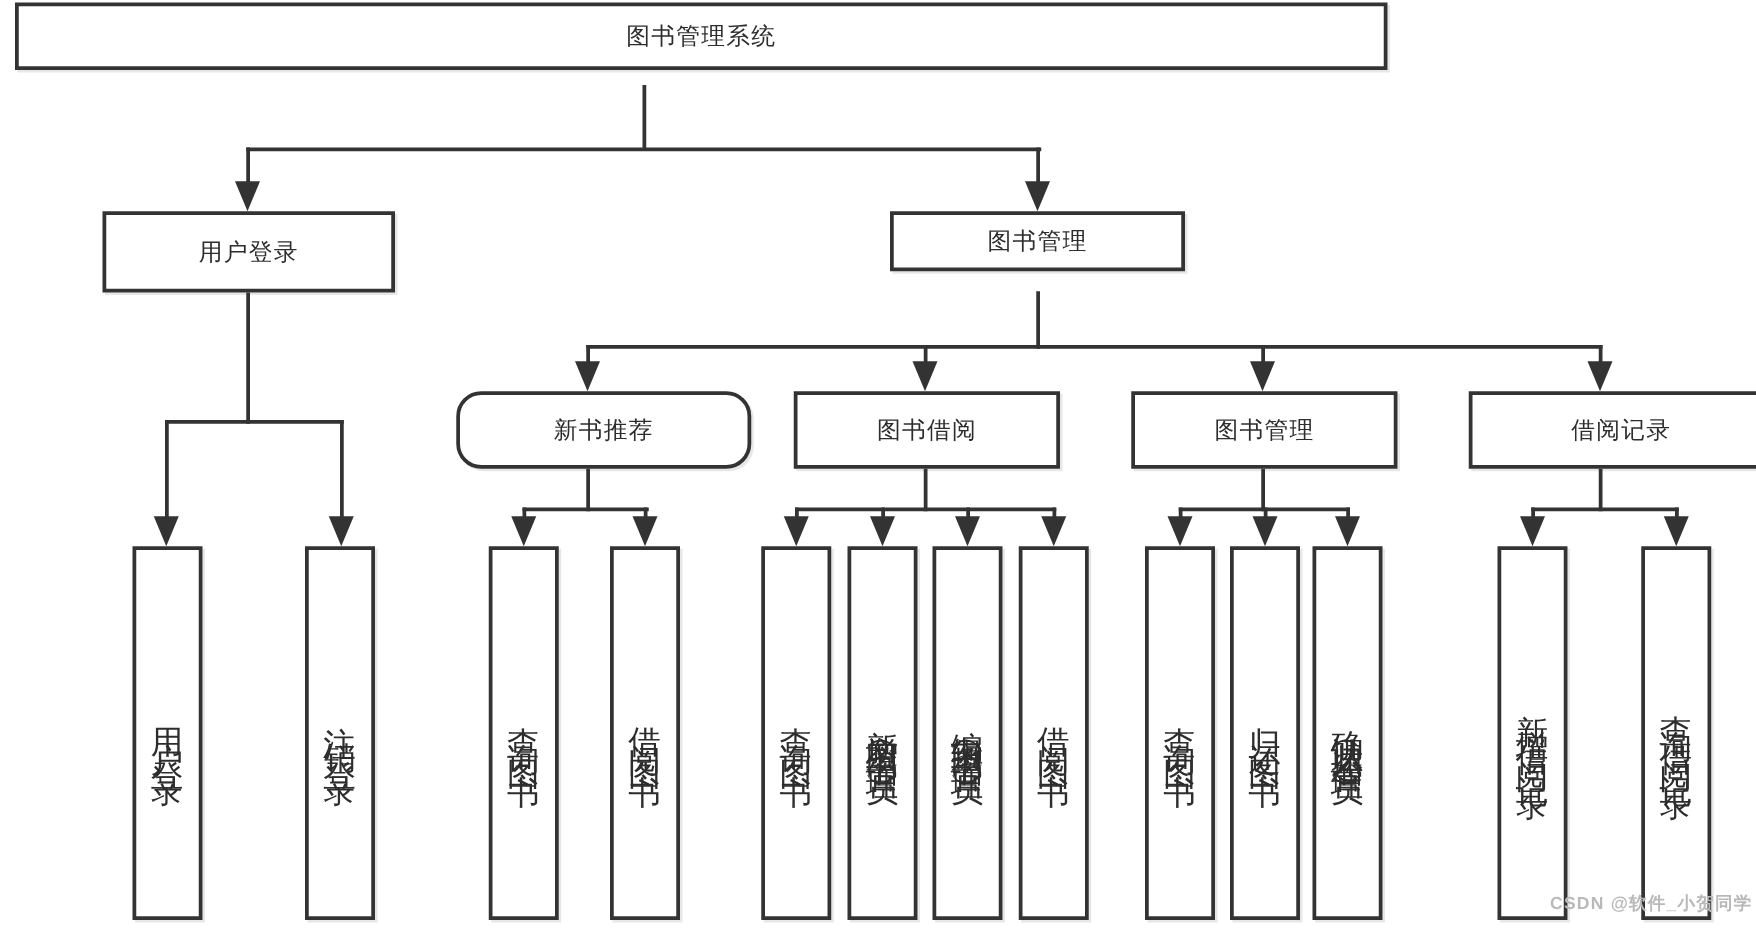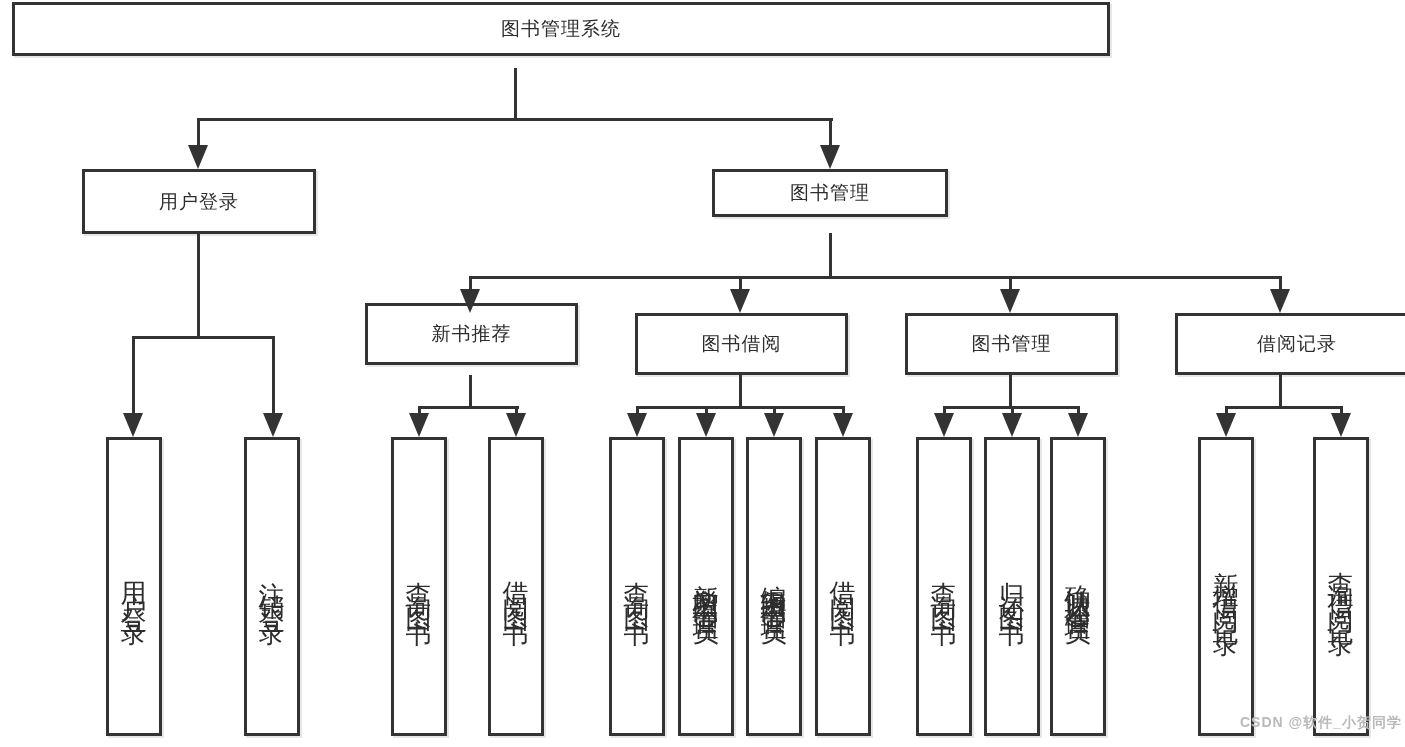--- a/index.html
+++ b/index.html
@@ -51,21 +51,21 @@
     <span>图书管理系统</span>
   </div>
 
   <div class="box hbox" style="left:82px;top:169px;width:234px;height:65px;">
     <span>用户登录</span>
   </div>
   <div class="box hbox" style="left:712px;top:169px;width:236px;height:48px;">
     <span>图书管理</span>
   </div>
 
-  <div class="box hbox" style="left:365px;top:303px;width:213px;height:62px;">
+  <div class="box hbox" style="left:365px;top:313px;width:236px;height:62px;border-radius:20px;">
     <span>新书推荐</span>
   </div>
   <div class="box hbox" style="left:635px;top:313px;width:213px;height:62px;align-items:center;">
     <span>图书借阅</span>
   </div>
   <div class="box hbox" style="left:905px;top:313px;width:213px;height:62px;">
     <span>图书管理</span>
   </div>
   <div class="box hbox" style="left:1175px;top:313px;width:244px;height:62px;">
     <span>借阅记录</span>

